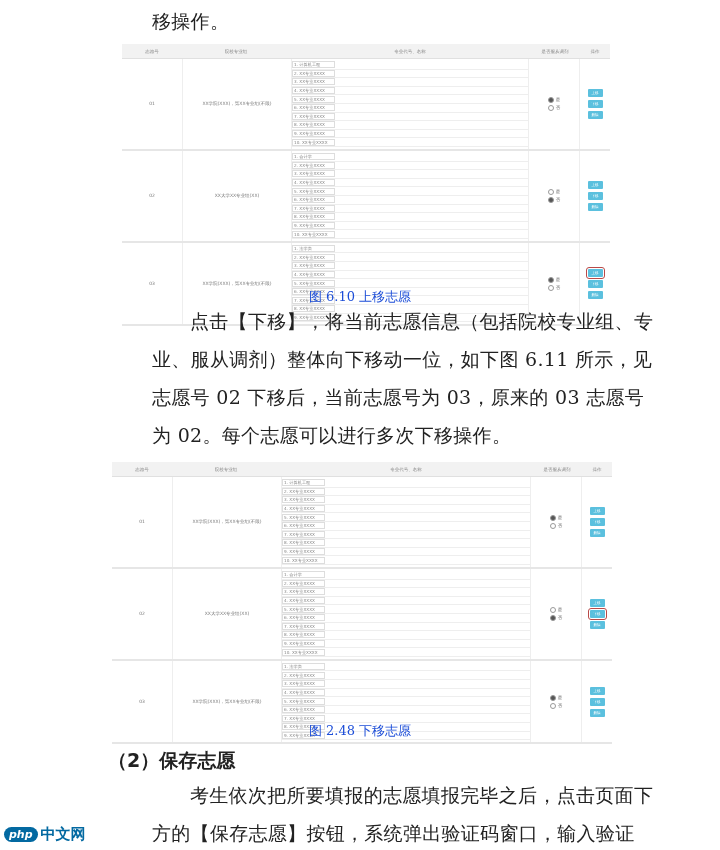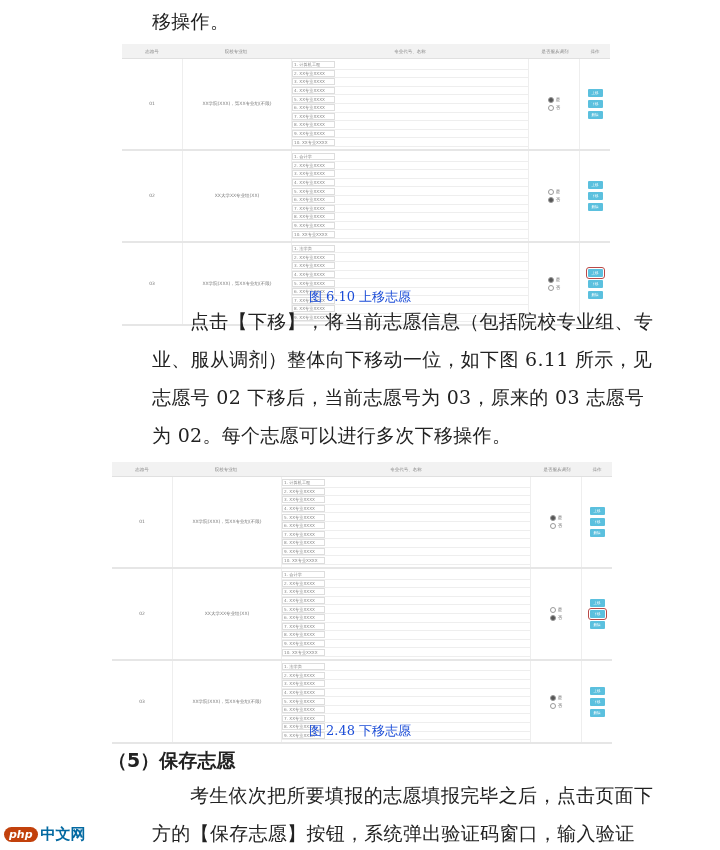--- a/index.html
+++ b/index.html
@@ -22,21 +22,21 @@
     .c-ops { width: 30px; flex-direction: column; border-right: none; }
     .maj-item { display: flex; align-items: center; height: 7.6px; font-size: 4.2px; color: #888; border-bottom: 1px solid #eee; margin-left: 0; }
     .maj-item .name { width: 40px; border: 0.5px solid #ddd; height: 5px; line-height: 5px; padding-left: 1px; }
     .radio-line { font-size: 4.5px; color: #666; display: flex; align-items: center; gap: 2px; margin: 1px 0; }
     .rdot { width: 4px; height: 4px; border-radius: 50%; border: 0.5px solid #999; display: inline-block; }
     .rdot.on { background: #555; }
     .opbtn { width: 15px; height: 8px; background: #5bc0de; color: #fff; font-size: 3.5px; display: flex; align-items: center; justify-content: center; margin: 1.5px 0; border-radius: 1px; box-sizing: border-box; }
     .opbtn.hl { outline: 1.5px solid #b94a48; outline-offset: 1px; }
 
     .wm { position: absolute; left: 4px; bottom: 6px; display: flex; align-items: center; gap: 3px; font-family: "DejaVu Sans", "Liberation Sans", sans-serif; }
-    .wm-logo { background: #c2410c; color: #fff; font-size: 11px; font-weight: bold; border-radius: 9px; padding: 1px 5px; font-style: italic; }
+    .wm-logo { background: #0369a1; color: #fff; font-size: 11px; font-weight: bold; border-radius: 9px; padding: 1px 5px; font-style: italic; }
     .wm-text { color: #0369a1; font-size: 15px; font-weight: bold; }
   </style>
 </head>
 <body>
 
 <div class="para" style="top:2px;">移操作。</div>
 
 <div class="fig" id="fig0" style="left:122px; top:44px; width:488px; height:244px;">
     <div class="thead">
       <div class="c-no">志愿号</div>
@@ -354,20 +354,20 @@
       </div>
       <div class="cell c-ops">
         <div class="opbtn">上移</div>
         <div class="opbtn">下移</div>
         <div class="opbtn">删除</div>
       </div>
     </div>
   </div>
 <div class="caption" style="top:722px;">图 2.48  下移志愿</div>
 
-<div class="heading" style="top:748px;">（5）保存志愿</div>
+<div class="heading" style="top:748px;">（2）保存志愿</div>
 
 <div class="para indent" style="top:776px;">考生依次把所要填报的志愿填报完毕之后，点击页面下方的【保存志愿】按钮，系统弹出验证码窗口，输入验证码，点击【确认】，</div>
 
 <div class="wm">
   <span class="wm-logo">php</span>
   <span class="wm-text">中文网</span>
 </div>
 
 </body></html>

